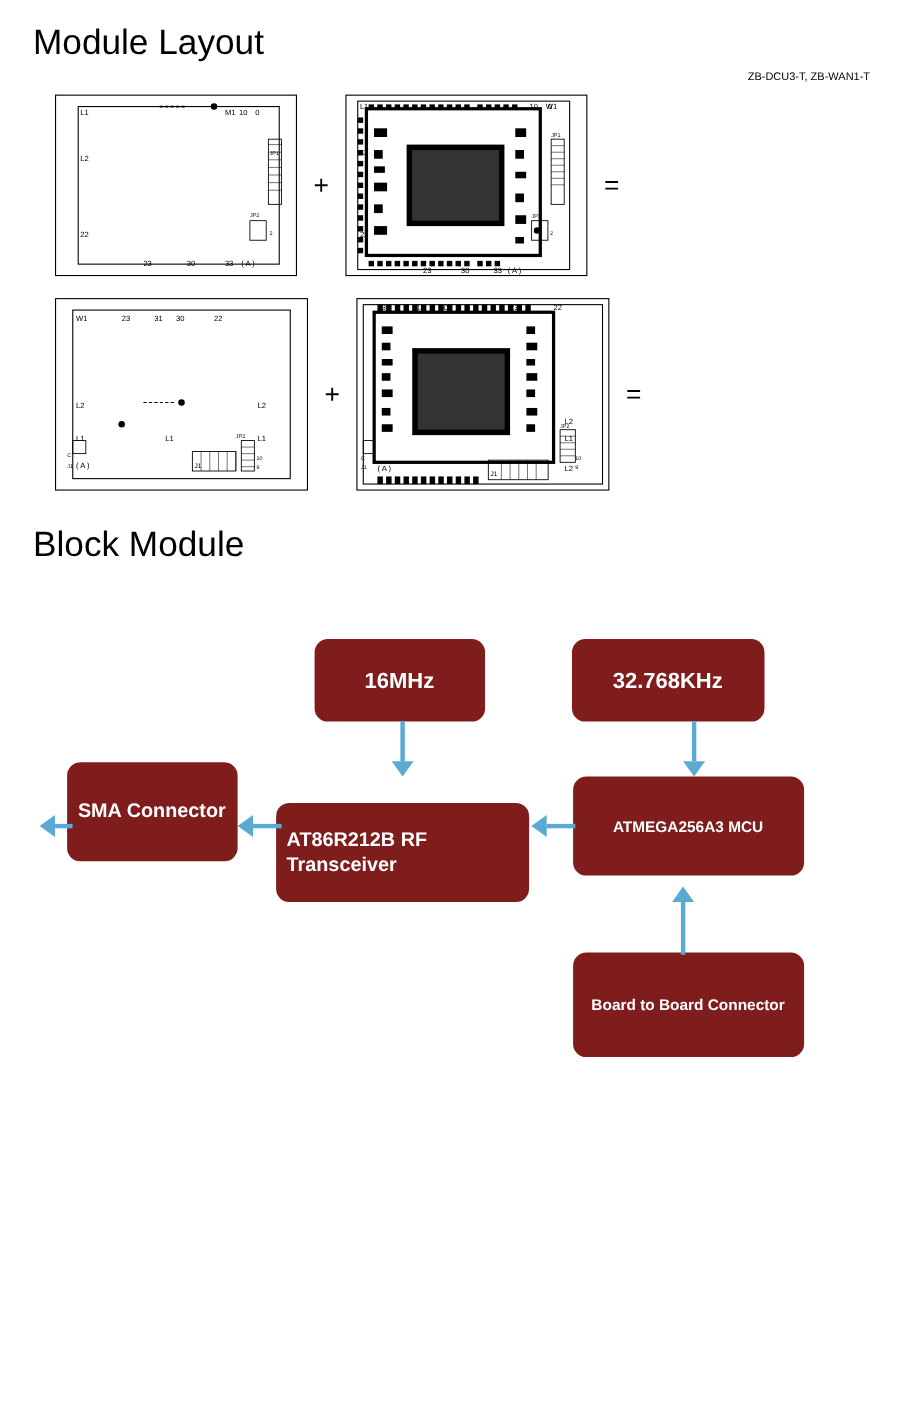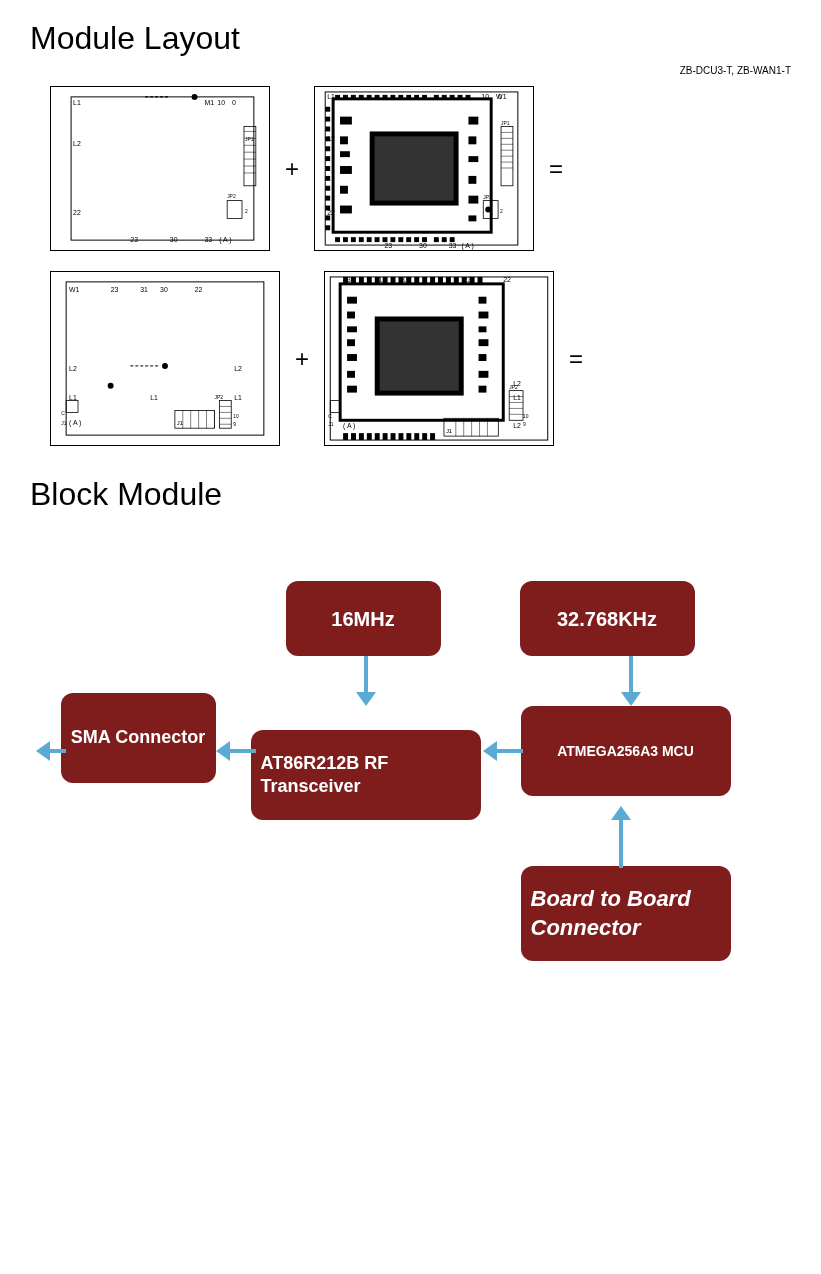--- a/index.html
+++ b/index.html
@@ -482,21 +482,21 @@
       <div class="arrow-head-left"></div>
       <div class="arrow-shaft-h" style="flex:1;"></div>
     </div>
 
     <div style="position:absolute; left:5px; top:220px; width:30px; height:20px; display:flex; align-items:center;">
       <div class="arrow-head-left"></div>
       <div class="arrow-shaft-h" style="flex:1;"></div>
     </div>
 
     <div class="block-box" style="left:490px; top:345px; width:210px; height:95px;">
-      <span style="font-size:22px; line-height:1.3;font-style:italic;">Board to Board Connector</span>
+      <span style="font-size:14px; line-height:1.3;">Board to Board Connector</span>
     </div>
 
     <div style="position:absolute; left:580px; top:285px; display:flex; flex-direction:column; align-items:center; height:62px;">
       <div class="arrow-head-up"></div>
       <div style="width:4px; background:#5aaad4; flex:1;"></div>
     </div>
 
   </div>
 </div>
 

